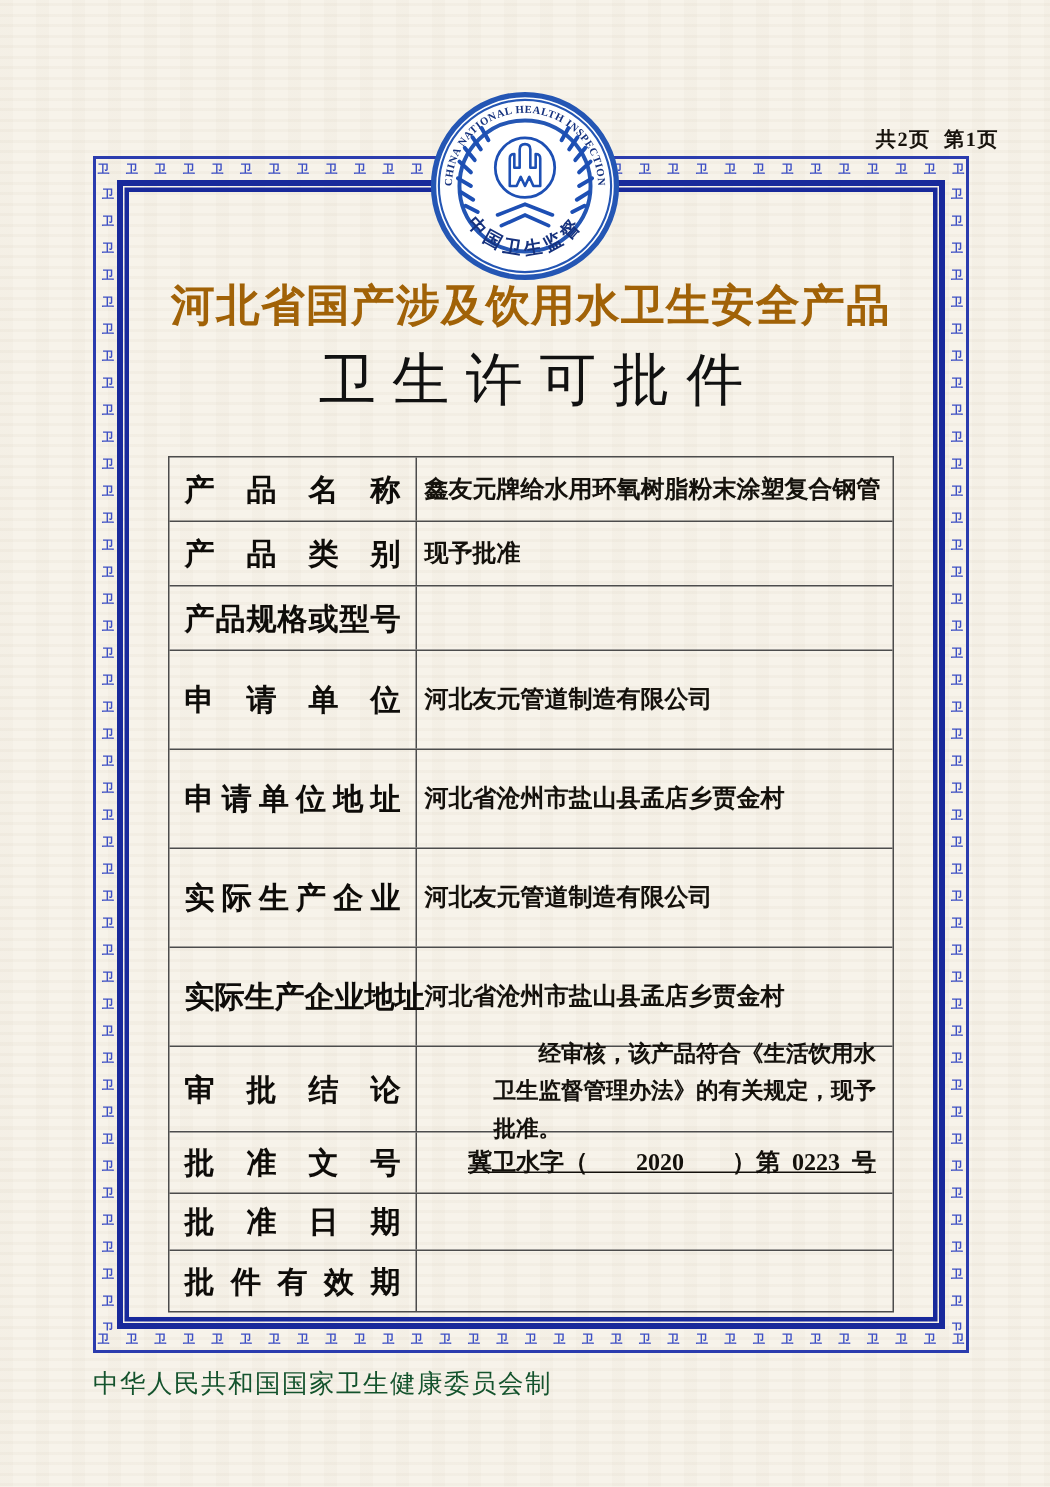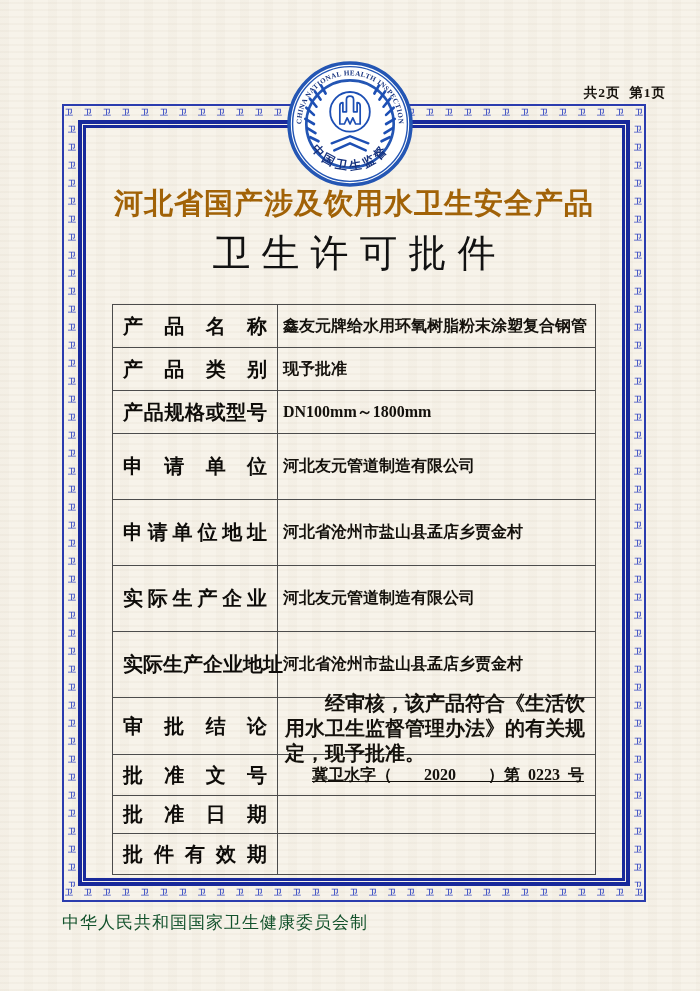--- a/index.html
+++ b/index.html
@@ -78,22 +78,22 @@
     padding-left:5px; white-space:pre; overflow:hidden;
   }
   .r-s  { height:43px; }
   .r-m  { height:66px; }
   .r8   { height:57px; }
   .r9   { height:41px; }
   .r10  { height:38px; }
   .r11  { height:40px; }
   .cv-para {
     display:block; white-space:normal;
-    font-size:20px; line-height:25px; text-indent:2em;
-    padding:4px 6px 0 7px; align-self:center;
+    font-size:15px; line-height:25px; text-indent:2em;
+    padding:4px 6px 0 7px; align-self:center;margin-left:44px;
   }
   .row.r8 { align-items:center; }
   .cv-num  { padding-left:34px;text-decoration:underline; }
   .cv-date { justify-content:center; padding-left:0; }
   .cv-valid{ padding-left:13px; }
 
   
   .seal { position:absolute; left:287px; top:61px; width:126px; height:126px; z-index:5; }
   .seal svg { width:100%; height:100%; display:block; }
 
@@ -152,21 +152,20 @@
                 <span class="jlabel">
                   <span>产</span>
                   <span>品</span>
                   <span>规</span>
                   <span>格</span>
                   <span>或</span>
                   <span>型</span>
                   <span>号</span>
                 </span>
               </div>
-            <div class="cv">DN100mm～1800mm</div>
           </div>
 
           <div class="row r-m">
             <div class="cl">
                 <span class="jlabel">
                   <span>申</span>
                   <span>请</span>
                   <span>单</span>
                   <span>位</span>
                 </span>

